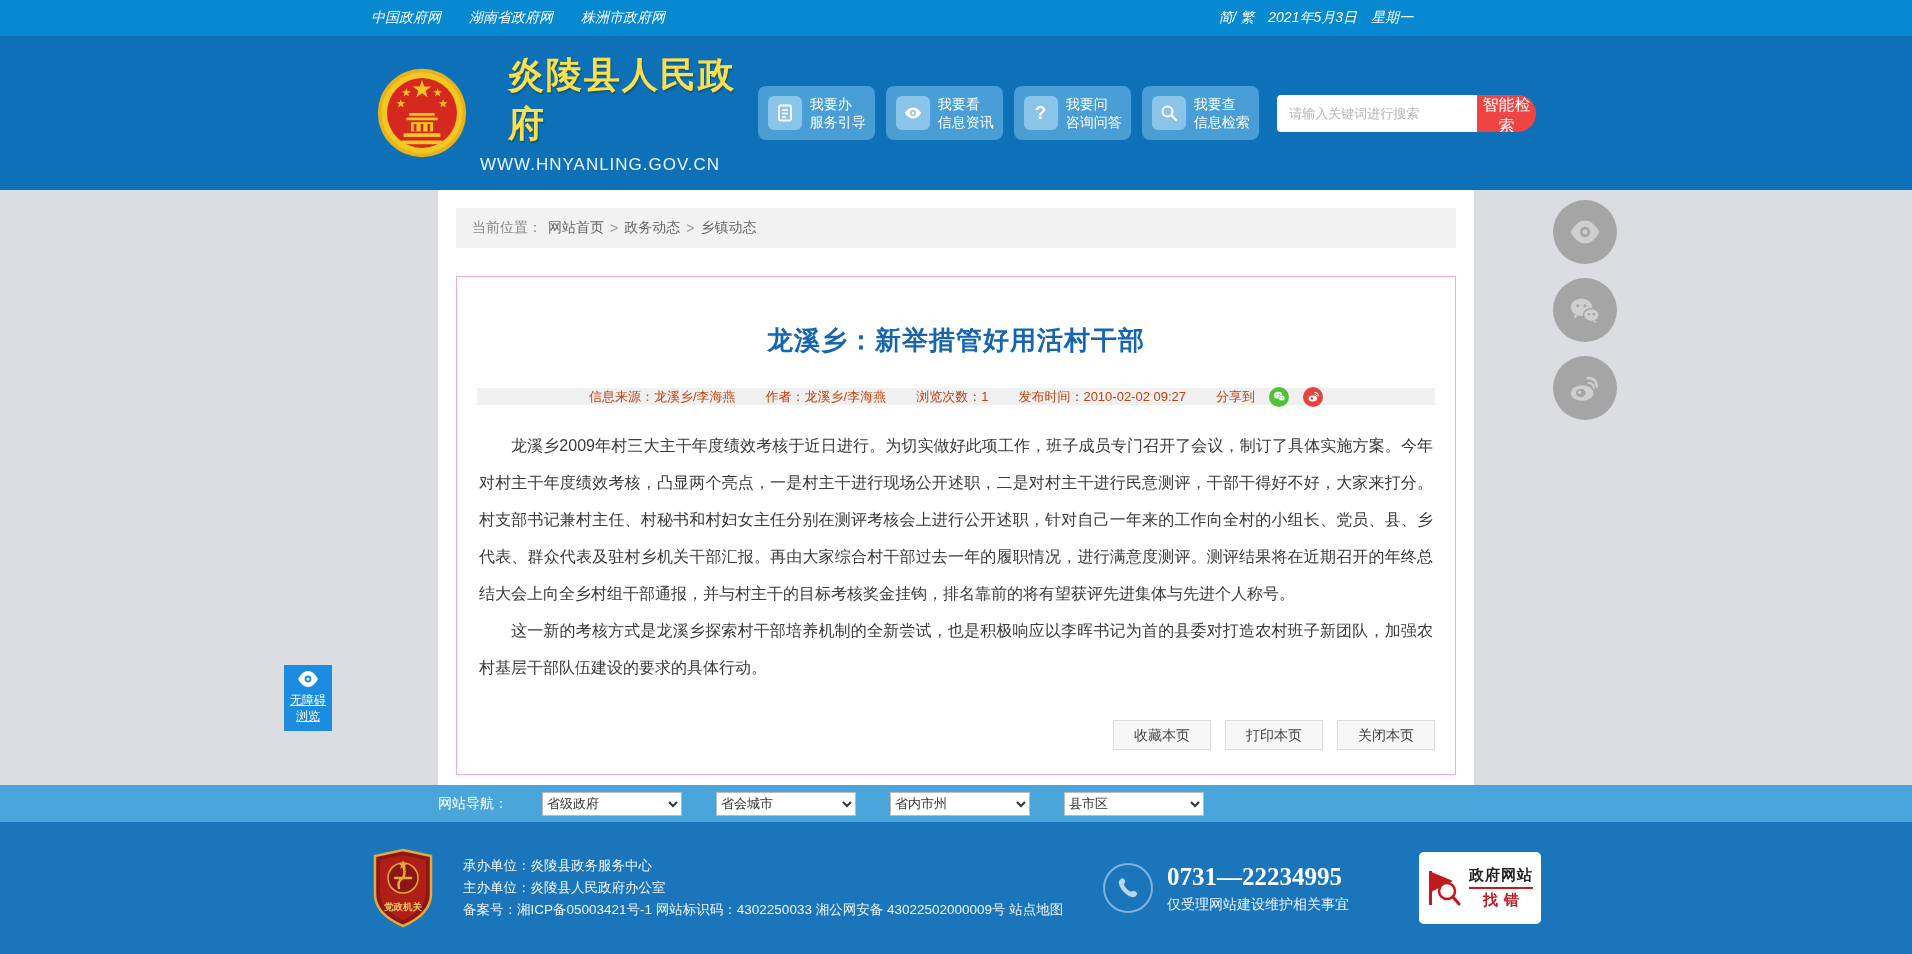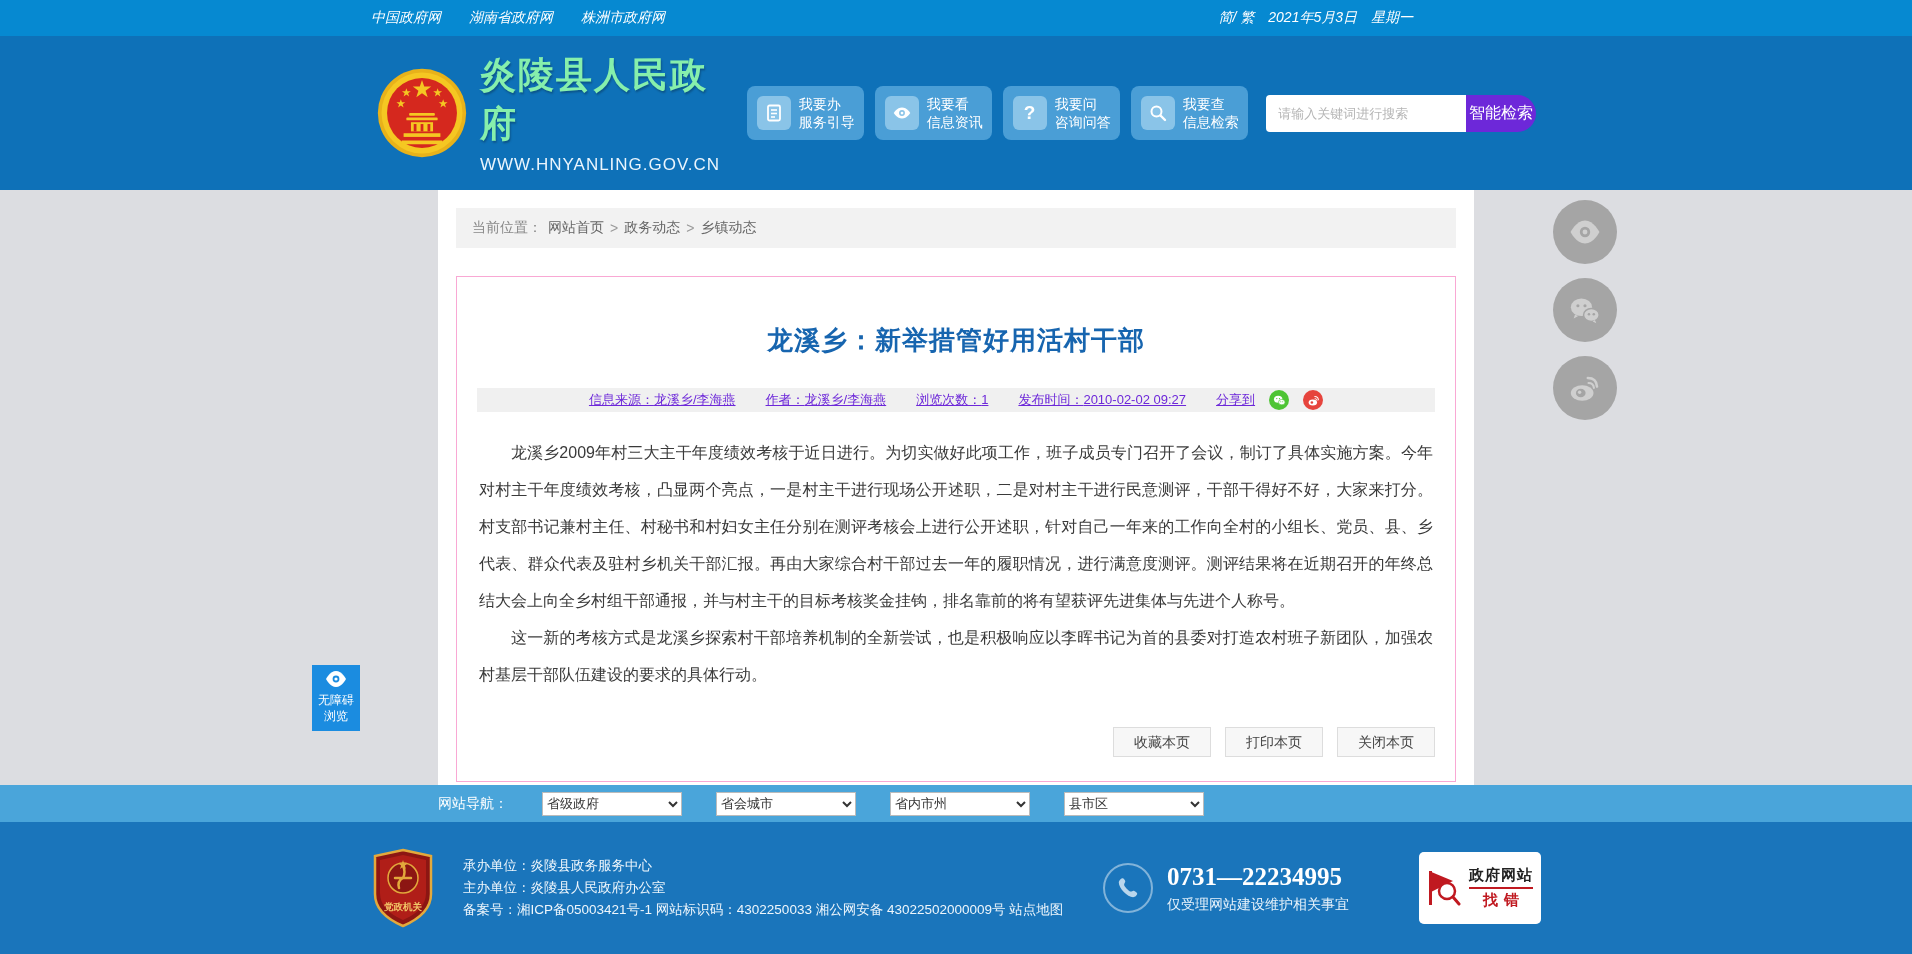--- a/index.html
+++ b/index.html
@@ -12,49 +12,49 @@
   .topbar { height:36px; background:#0689d1; display:flex; align-items:center; }
   .topbar-inner { width:1170px; margin:0 auto; display:flex; align-items:center;font-style:italic; }
   .topbar a, .topbar .tb-text { color:#fff; font-size:14px; text-decoration:none; }
   .tb-links { display:flex; gap:28px; }
   .tb-right { margin-left:auto; margin-right:128px; display:flex; gap:14px; align-items:center; }
   
   .header { height:154px; background:#0e71b8; display:flex; align-items:center; }
   .header-inner { width:1160px; margin:0 auto; display:flex; align-items:center; }
   .logo-block { display:flex; align-items:center; gap:12px; }
   .emblem { width:92px; height:92px; flex:0 0 auto; }
-  .site-name { color:#86efac; font-size:36px; font-weight:bold; letter-spacing:2px; text-shadow:1px 2px 2px rgba(0,0,0,.25); }
+  .site-name { color:#fde047; font-size:36px; font-weight:bold; letter-spacing:2px; text-shadow:1px 2px 2px rgba(0,0,0,.25);margin-left:28px; }
   .site-url { color:#eaf5fd; font-size:17px; letter-spacing:1px; margin-top:6px; }
   .header-actions { display:flex; gap:11px; margin-left:22px; }
   .h-btn { width:117px; height:54px; background:#4a9ed6; border-radius:8px; display:flex; align-items:center; justify-content:center; gap:8px; cursor:pointer; }
   .h-btn-icon { width:34px; height:34px; background:#8ac4e8; border-radius:6px; display:flex; align-items:center; justify-content:center; }
   .h-btn-text { color:#fff; font-size:14px; line-height:18px; }
   .search-box { margin-left:18px; display:flex; height:37px; width:286px; border-radius:4px 19px 19px 4px; overflow:hidden; }
   .search-input { flex:1; border:none; outline:none; padding:0 12px; font-size:13px; color:#333; background:#fff; }
   .search-input::placeholder { color:#b5b5b5; }
-  .search-btn { width:102px; background:#6d28d9; color:#fff; border:none; font-size:16px; cursor:pointer; }
+  .search-btn { width:102px; background:#ef4444; color:#fff; border:none; font-size:16px; cursor:pointer; }
   
   .main-wrap { width:1036px; margin:0 auto; background:#fff; padding:18px; min-height:567px; }
   .breadcrumb { background:#f2f2f2; height:40px; display:flex; align-items:center; padding:0 16px; font-size:14px; color:#888; gap:6px; }
   .breadcrumb a { color:#666; text-decoration:none; }
   .crumb-sep { color:#999; }
   .article-card { border:1px solid #f9a8d4; margin-top:28px; padding:20px 20px 24px; min-height:465px; }
   .article-title { text-align:center; color:#1765af; font-size:26px; font-weight:bold; margin:26px 0 30px; letter-spacing:1px; }
-  .meta-bar { background:#f0f0f0; height:24px; display:flex; align-items:center; justify-content:center; gap:8px; font-size:13px; color:#6d28d9;text-decoration:underline; }
+  .meta-bar { background:#f0f0f0; height:17px; display:flex; align-items:center; justify-content:center; gap:8px; font-size:13px; color:#c2410c; }
   .meta-item { margin-right:22px; white-space:nowrap; }
   .meta-item:last-of-type { margin-right:0; }
   .share-icon { width:20px; height:20px; border-radius:50%; display:inline-flex; align-items:center; justify-content:center; vertical-align:middle; margin-left:6px; cursor:pointer; }
   .share-wechat { background:#4ec434; }
   .share-weibo { background:#e6443d; }
   .article-body { margin-top:22px; padding:0 2px; font-size:16px; line-height:37px; color:#3a3a3a; text-align:justify; }
   .article-body p { text-indent:2em; }
   .article-actions { display:flex; justify-content:flex-end; gap:14px; margin-top:34px; }
   .a-btn { background:#f7f7f7; border:1px solid #ddd; height:30px; line-height:28px; padding:0 20px; font-size:14px; color:#444; cursor:pointer; }
   
-  .access-btn { position:absolute; left:312px; top:665px; width:48px; height:66px; background:#1b8ce0; color:#fff; font-size:12px; text-align:center; cursor:pointer; padding-top:5px; line-height:16px; }
+  .access-btn { position:absolute; left:284px; top:665px; width:48px; height:66px; background:#1b8ce0; color:#fff; font-size:12px; text-align:center; cursor:pointer; padding-top:5px; line-height:16px;text-decoration:underline; }
   .float-right { position:absolute; left:1553px; top:200px; display:flex; flex-direction:column; gap:14px; }
   .circle-btn { width:64px; height:64px; border-radius:50%; background:#a5a5a5; display:flex; align-items:center; justify-content:center; cursor:pointer; }
   
   .site-nav { position:absolute; left:0; top:785px; width:100%; height:37px; background:#4aa5da; display:flex; align-items:center; }
   .site-nav-inner { width:1036px; margin:0 auto; display:flex; align-items:center; gap:34px; }
   .site-nav-label { color:#fff; font-size:14px; }
   .site-nav select { width:140px; height:24px; font-size:13px; color:#333; border:1px solid #bbb; background:#fff; }
   
   .footer { position:absolute; left:0; top:822px; width:100%; height:132px; background:#1a75bb; display:flex; align-items:center; }
   .footer-inner { width:1170px; margin:0 auto; display:flex; align-items:center; }

